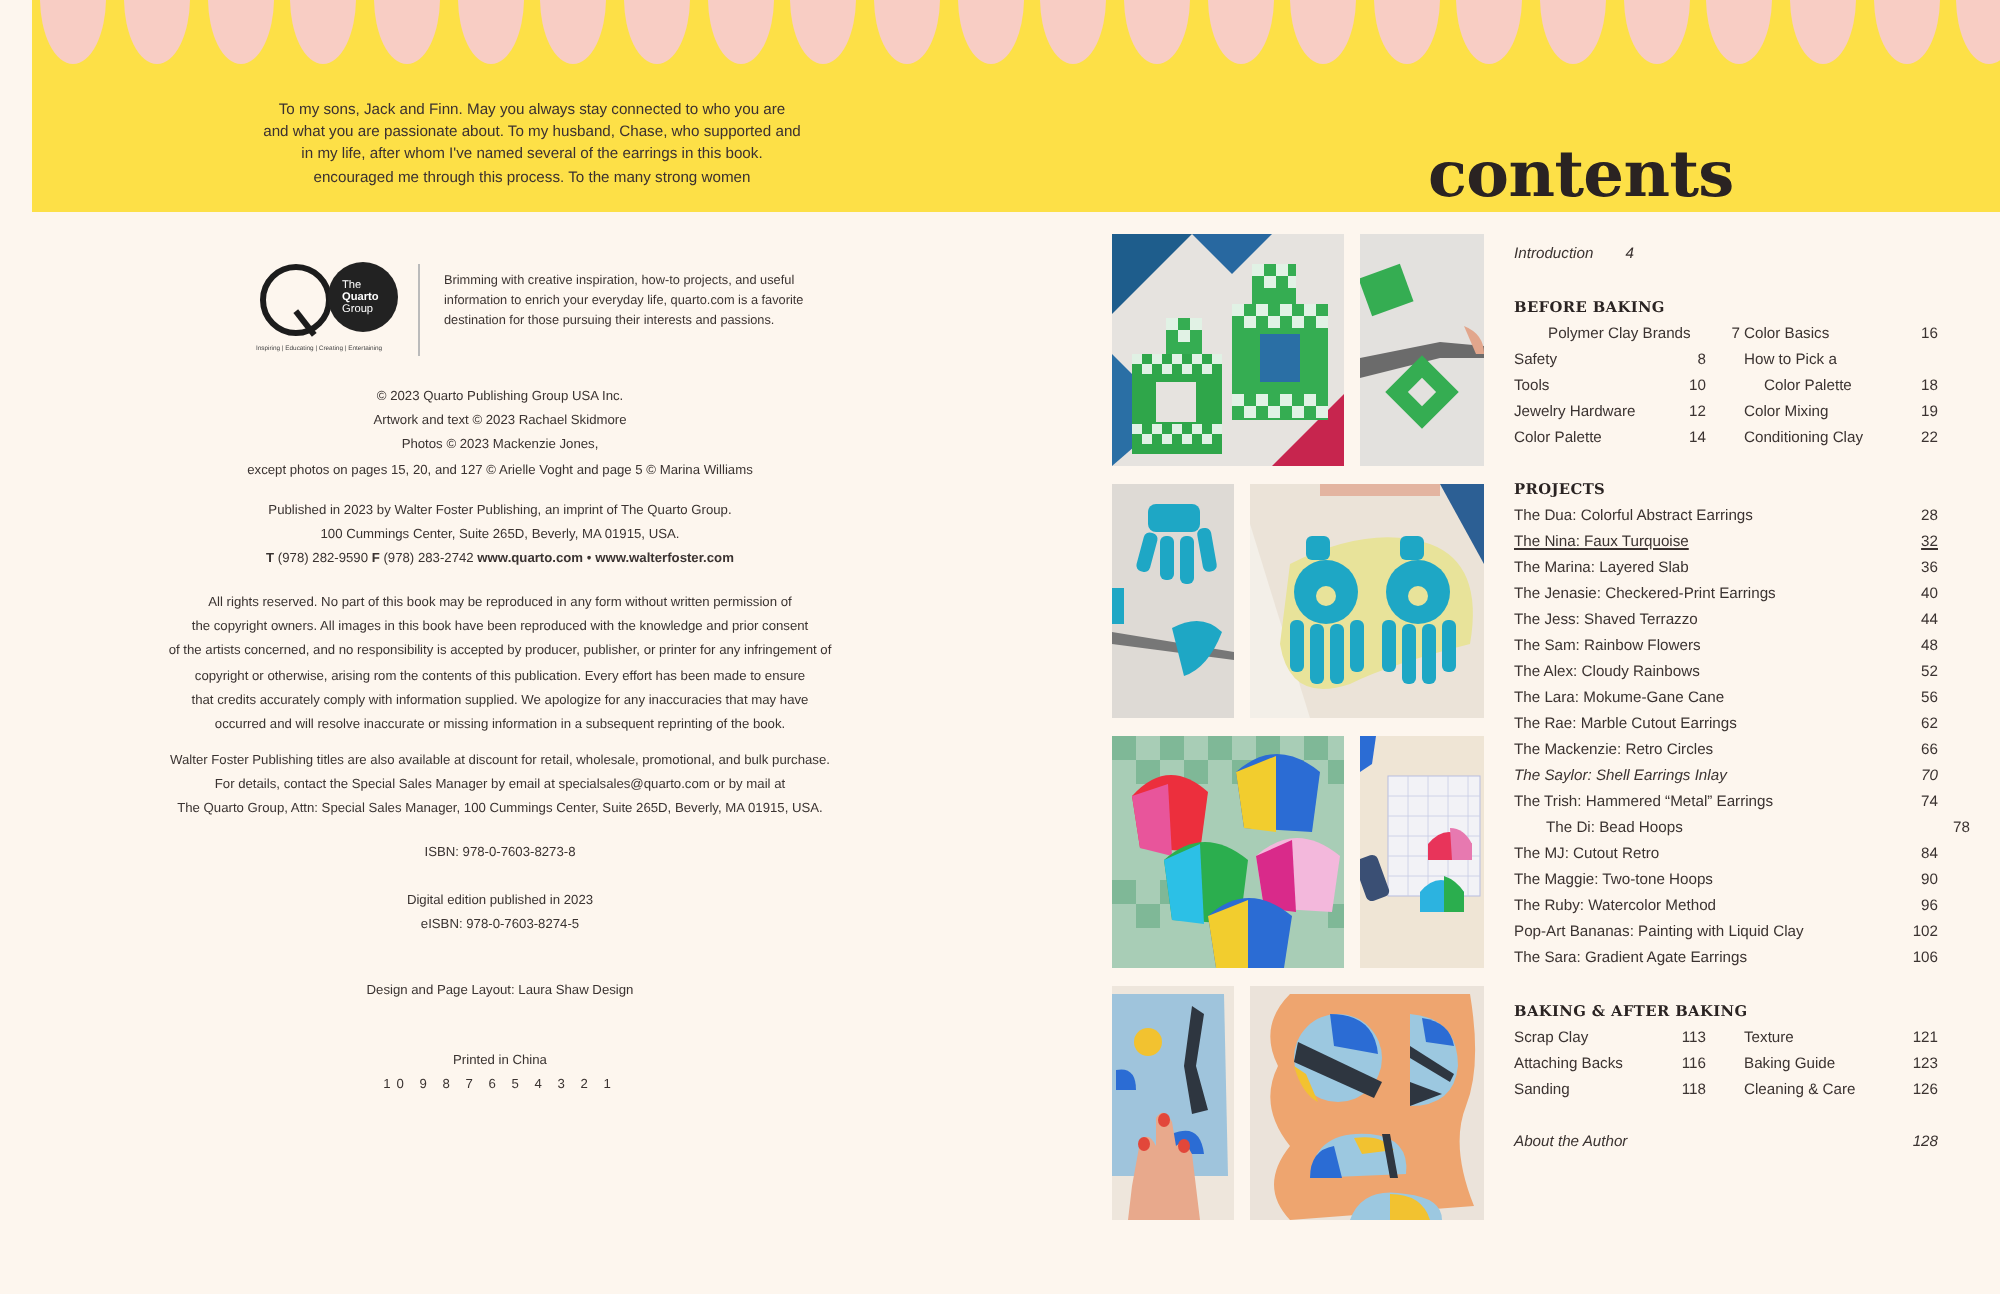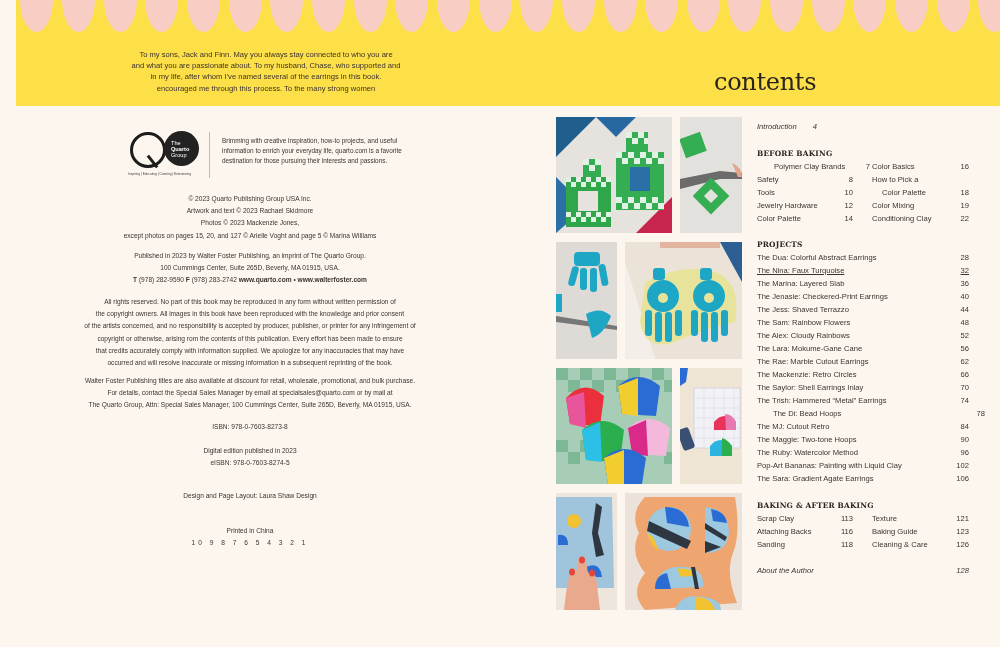--- a/index.html
+++ b/index.html
@@ -6,21 +6,21 @@
   html, body { width: 1000px; height: 647px; overflow: hidden; background: #fdf6ee; }
   body { position: relative; font-family: "Liberation Sans", sans-serif; color: #3a3331; }
 
   .top-band { position: absolute; left: 16px; top: 0; width: 1000px; height: 106px; background: #fde047; overflow: hidden; }
   .scallops { position: absolute; left: 0; top: -34px; width: 1000px; height: 66px; display: flex; }
   .scallop { flex: 0 0 41.67px; height: 66px; display: flex; justify-content: center; }
   .scallop span { display: block; width: 33px; height: 66px; background: #f8cdc4; border-radius: 50%; }
 
   .dedication { position: absolute; left: 40px; top: 49px; width: 420px; text-align: center; font-size: 7.6px; line-height: 11.2px; color: #3b3030; }
 
-  .contents-title { position: absolute; left: 698px; top: 68px; font-family: "DejaVu Serif", serif; font-weight: normal; font-size: 24px; letter-spacing: -0.3px; color: #2a2322; }
+  .contents-title { position: absolute; left: 698px; top: 68px; font-family: "DejaVu Serif", serif; font-weight: bold; font-size: 32px; letter-spacing: -0.3px; color: #2a2322; }
 
   
   .logo { position: absolute; left: 128px; top: 130px; width: 72px; height: 48px; }
   .logo-q { position: absolute; left: 2px; top: 2px; width: 36px; height: 36px; border: 3px solid #1c1c1c; border-radius: 50%; }
   .logo-q-tail { position: absolute; left: 23px; top: 24px; width: 3px; height: 15px; background: #1c1c1c; transform: rotate(-38deg); }
   .logo-disc { position: absolute; left: 36px; top: 1px; width: 35px; height: 35px; background: #222; border-radius: 50%; color: #fff; font-size: 5.6px; line-height: 6.2px; padding-top: 9px; padding-left: 7px; }
   .logo-disc b { display: block; font-weight: bold; }
   .logo-tag { position: absolute; left: 0; top: 42px; font-size: 3.2px; color: #444; white-space: nowrap; }
   .logo-divider { position: absolute; left: 209px; top: 132px; width: 1px; height: 46px; background: #bbb; }
   .blurb { position: absolute; left: 222px; top: 136px; width: 180px; font-size: 6.4px; line-height: 10px; color: #3b3331; }
@@ -481,21 +481,21 @@
         <span>56</span>
       </div>
       <div class="toc-row" style="top: 239px; left: 0px; width: 212px;">
         <span>The Rae: Marble Cutout Earrings</span>
         <span>62</span>
       </div>
       <div class="toc-row" style="top: 252px; left: 0px; width: 212px;">
         <span>The Mackenzie: Retro Circles</span>
         <span>66</span>
       </div>
-      <div class="toc-row" style="top: 265px; left: 0px; width: 212px;">
+      <div class="toc-row" style="top: 265px; left: 0px; width: 212px; font-style: italic;">
         <span>The Saylor: Shell Earrings Inlay</span>
         <span>70</span>
       </div>
       <div class="toc-row" style="top: 278px; left: 0px; width: 212px;">
         <span>The Trish: Hammered “Metal” Earrings</span>
         <span>74</span>
       </div>
       <div class="toc-row" style="top: 291px; left: 16px; width: 212px;">
         <span>The Di: Bead Hoops</span>
         <span>78</span>

